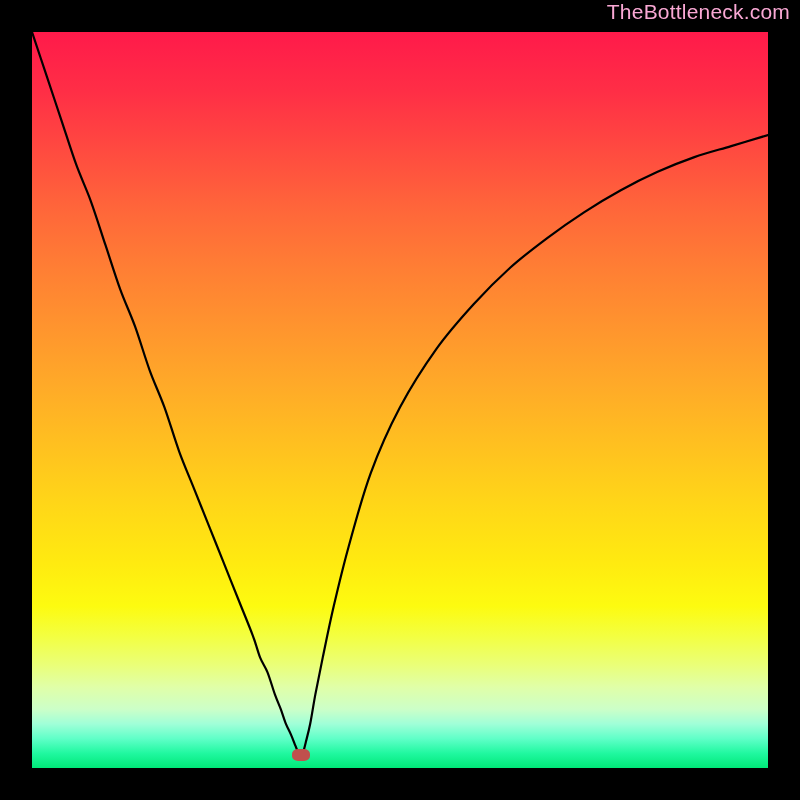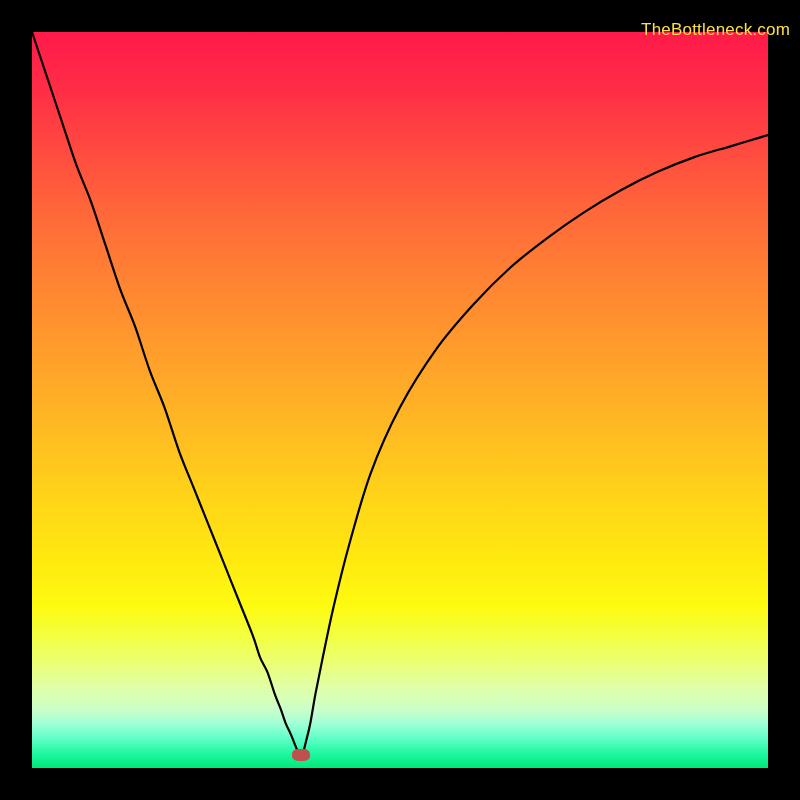--- a/index.html
+++ b/index.html
@@ -66,24 +66,24 @@
   .marker {
     position: absolute;
     width: 18px;
     height: 12px;
     border-radius: 6px / 5px;
     background: #c0504d;
     transform: translate(-50%, -50%);
   }
   .watermark {
     position: absolute;
-    top: 20px;
+    top: 0;
     right: 10px;
-    color: #fde047;
-    font-size: 17px;
+    color: #f9a8d4;
+    font-size: 21px;
     font-weight: 500;
     letter-spacing: 0.2px;
   }
 </style>
 </head>
 <body>
 
 <div class="frame">
 
   <div class="plot">

